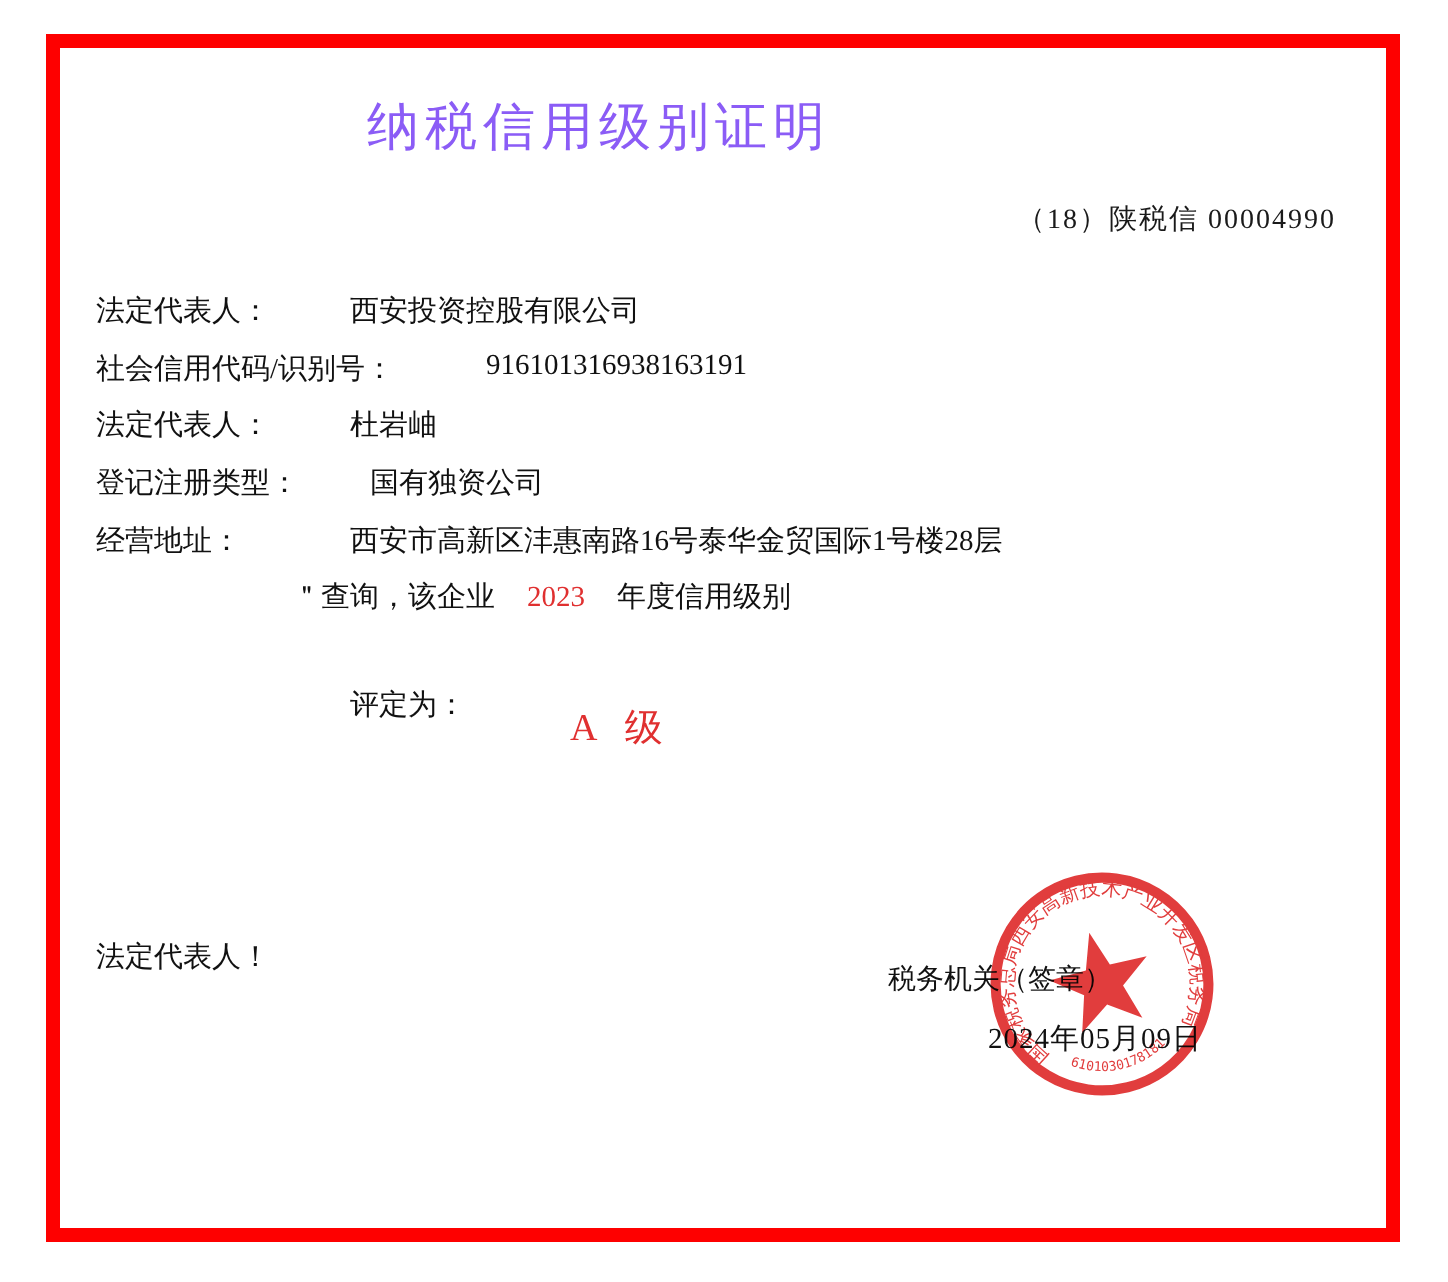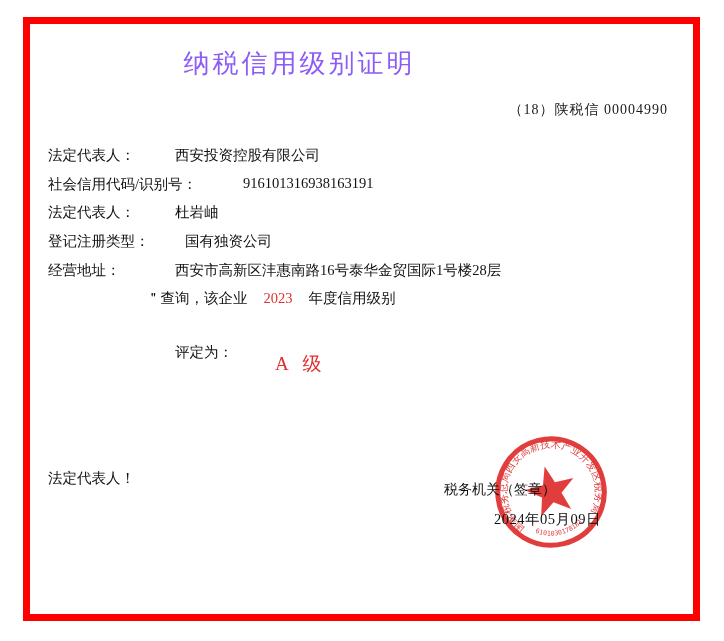--- a/index.html
+++ b/index.html
@@ -48,21 +48,21 @@
     display: flex;
     align-items: baseline;
     font-size: 14.5px;
     white-space: nowrap;
   }
   .query-line .q-middle { margin-left: 100px; }
   .query-line .q-year { margin-left: 16px; color: #e03030; }
   .query-line .q-suffix { margin-left: 16px; }
   .rating-label { position: absolute; left: 175px; top: 343px; font-size: 14.5px; }
   .rating-value {
-    position: absolute; left: 275px; top: 351px;
+    position: absolute; left: 285px; top: 351px;
     font-size: 19px; letter-spacing: 5px; color: #e03030;
   }
   .closing { position: absolute; left: 48px; top: 469px; font-size: 14.5px; }
   .sig-label { position: absolute; left: 444px; top: 481px; font-size: 14px; }
   .sig-date { position: absolute; left: 494px; top: 510px; font-size: 14.5px; letter-spacing: 0.5px; }
   .stamp {
     position: absolute;
     left: 475px; top: 416px;
     width: 152px; height: 152px;
     transform: rotate(-14deg);

